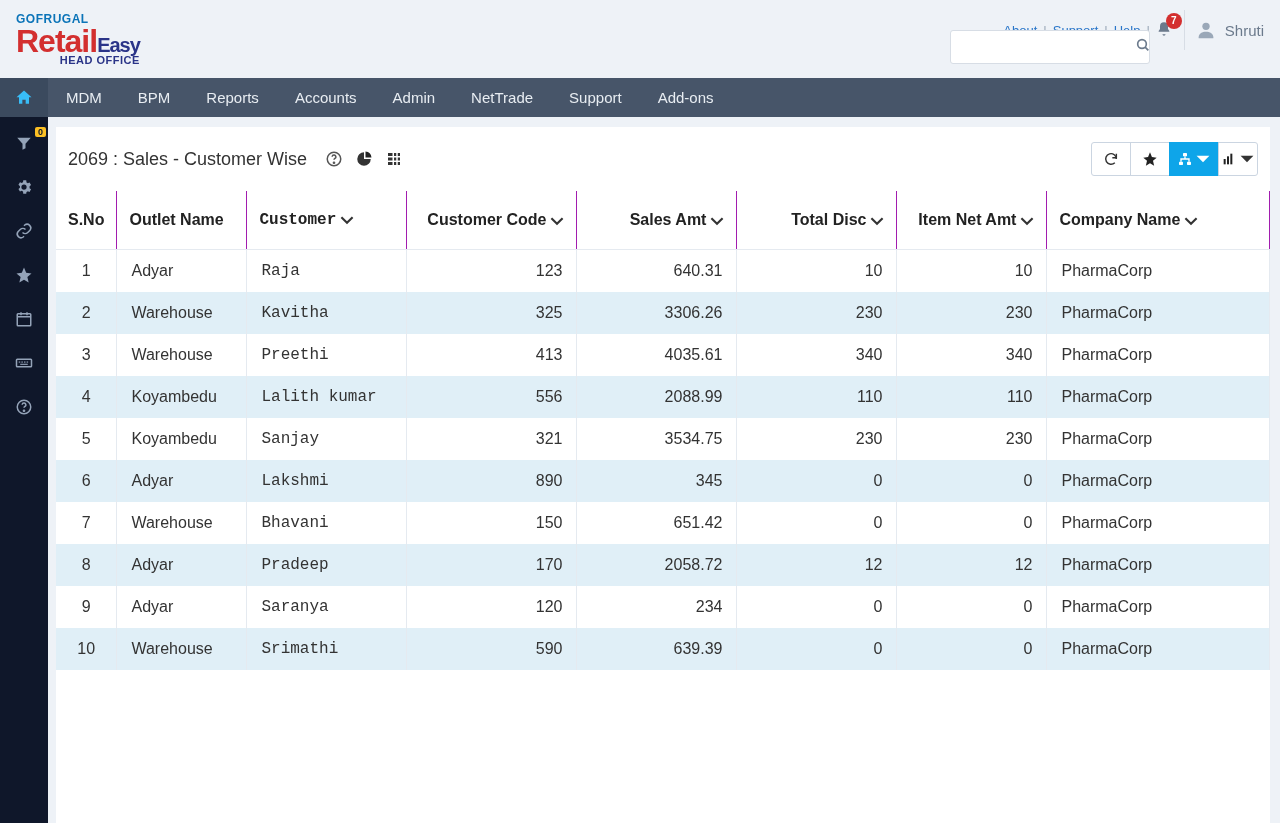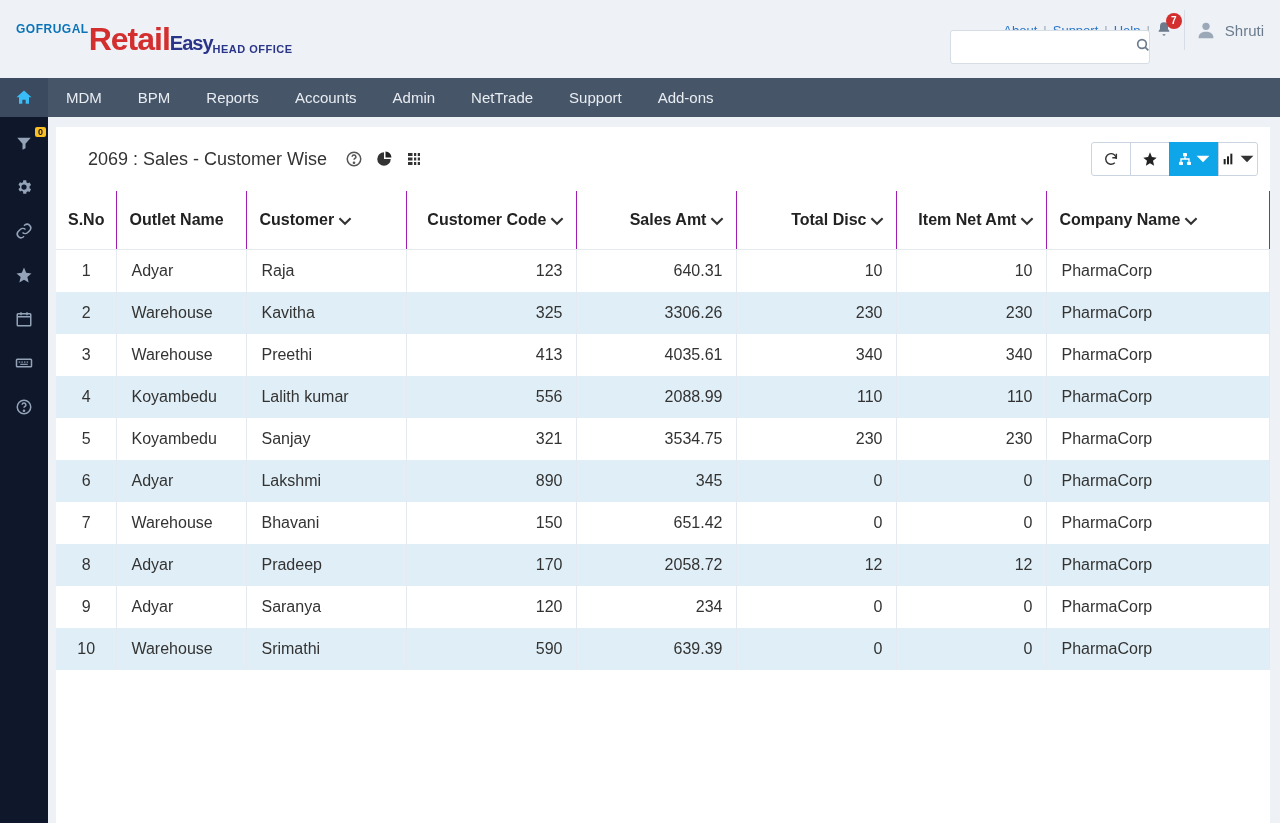--- a/index.html
+++ b/index.html
@@ -13,21 +13,21 @@
     }
     
     .top-header {
       height: 78px;
       background: #eef2f7;
       display: flex;
       align-items: center;
       padding: 0 16px;
       position: relative;
     }
-    .logo-block { display: flex; line-height: 1; }
+    .logo-block { display: flex; flex-direction: column; line-height: 1; }
     .logo-gofrugal { color: #0b74b8; font-weight: 700; font-size: 12px; letter-spacing: 0.5px; }
     .logo-main { display: flex; align-items: baseline; }
     .logo-retail { color: #d32f2f; font-weight: 800; font-size: 32px; letter-spacing: -1px; }
     .logo-easy { color: #2a3488; font-weight: 700; font-size: 20px; letter-spacing: -1px; }
     .logo-sub { color: #2a3488; font-weight: 700; font-size: 11px; align-self: flex-end; letter-spacing: 0.5px; margin-top: -2px; }
     .top-links { display: flex; align-items: center; gap: 6px; font-size: 13px; }
     .top-links a { color: #2a76c9; text-decoration: none; cursor: pointer; }
     .top-links .sep { color: #9aa8b8; }
     .bell { color: #6b7a8c; position: relative; cursor: pointer; }
     .bell svg { width: 16px; height: 16px; }
@@ -73,21 +73,21 @@
     .rail-badge {
       position: absolute; top: -6px; right: -12px;
       background: #fbbf24; color: #0f172a; font-size: 9px; font-weight: 700;
       border-radius: 2px; padding: 0 3px;
     }
     .content { flex: 1; background: #fff; margin: 10px 10px 0 8px; overflow: hidden; display: flex; flex-direction: column; }
 
     
     .report-header {
       height: 64px; display: flex; align-items: center; padding: 0 12px;
-      font-size: 18px; color: #333; margin-left: 20px;
+      font-size: 18px; color: #333;
     }
     .report-title { margin-right: 12px; }
     .rh-icon { color: #555; margin: 0 6px; cursor: pointer; display:inline-flex; }
     .rh-icon svg { width: 18px; height: 18px; }
     .rh-icon.dark svg { fill: #333; }
     .report-actions { margin-left: auto; display: flex; }
     .action-btn {
       width: 40px; height: 34px; border: 1px solid #cbd5e1;
       display: flex; align-items: center; justify-content: center;
       background: #fff; cursor: pointer; margin-left: -1px;
@@ -110,21 +110,21 @@
     }
     thead th .sort { margin-left: 4px; color: #555; display:inline-flex; vertical-align: middle;}
     thead th .sort svg{ width:14px; height:14px;}
     tbody td {
       padding: 12px 14px; border-right: 1px solid #e5eaf0;
       color: #333;
     }
     tbody tr:nth-child(even) { background: #e0eff7; }
     .col-sno { width: 56px; text-align: center; }
     .col-outlet { width: 130px; text-align: left; }
-    .col-cust { width: 160px; text-align: left; }
+    .col-cust { width: 160px; text-align: left; font-family: Liberation Mono, monospace; }
     .col-code { width: 170px; text-align: right; }
     .col-sales { width: 160px; text-align: right; }
     .col-disc { width: 160px; text-align: right; }
     .col-net { width: 150px; text-align: right; }
     .col-comp { text-align: left; }
     tbody td.col-sno{ text-align:center;}
     tbody td.col-code, tbody td.col-sales, tbody td.col-disc, tbody td.col-net { text-align:right; }
   </style>
 </head>
 <body>

